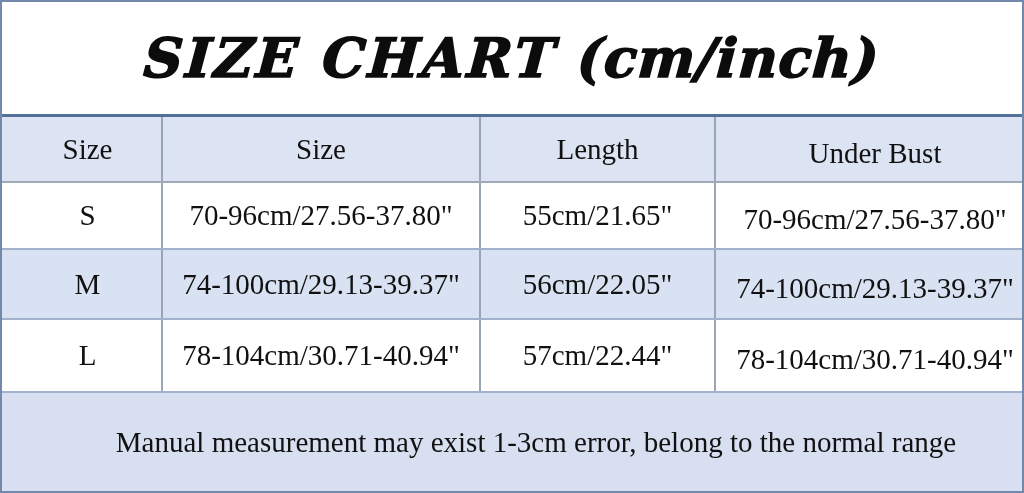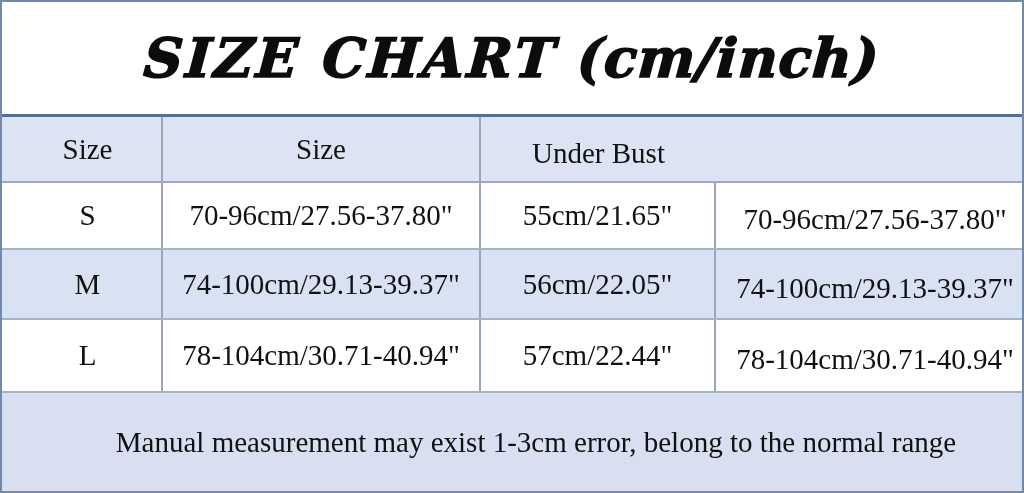--- a/index.html
+++ b/index.html
@@ -80,20 +80,21 @@
 
   <div class="title-bar">
     <h1 class="title"><span>SIZE CHART</span><span class="unit">(cm/inch)</span></h1>
   </div>
 
   <div>
 
     <div class="grid-row header-row">
       <div class="cell">Size</div>
       <div class="cell">Size</div>
+      <div class="cell">Length</div>
       <div class="cell">Under Bust</div>
     </div>
 
     <div class="grid-row row-s">
       <div class="cell">S</div>
       <div class="cell">70-96cm/27.56-37.80"</div>
       <div class="cell">55cm/21.65"</div>
       <div class="cell">70-96cm/27.56-37.80"</div>
     </div>
 

